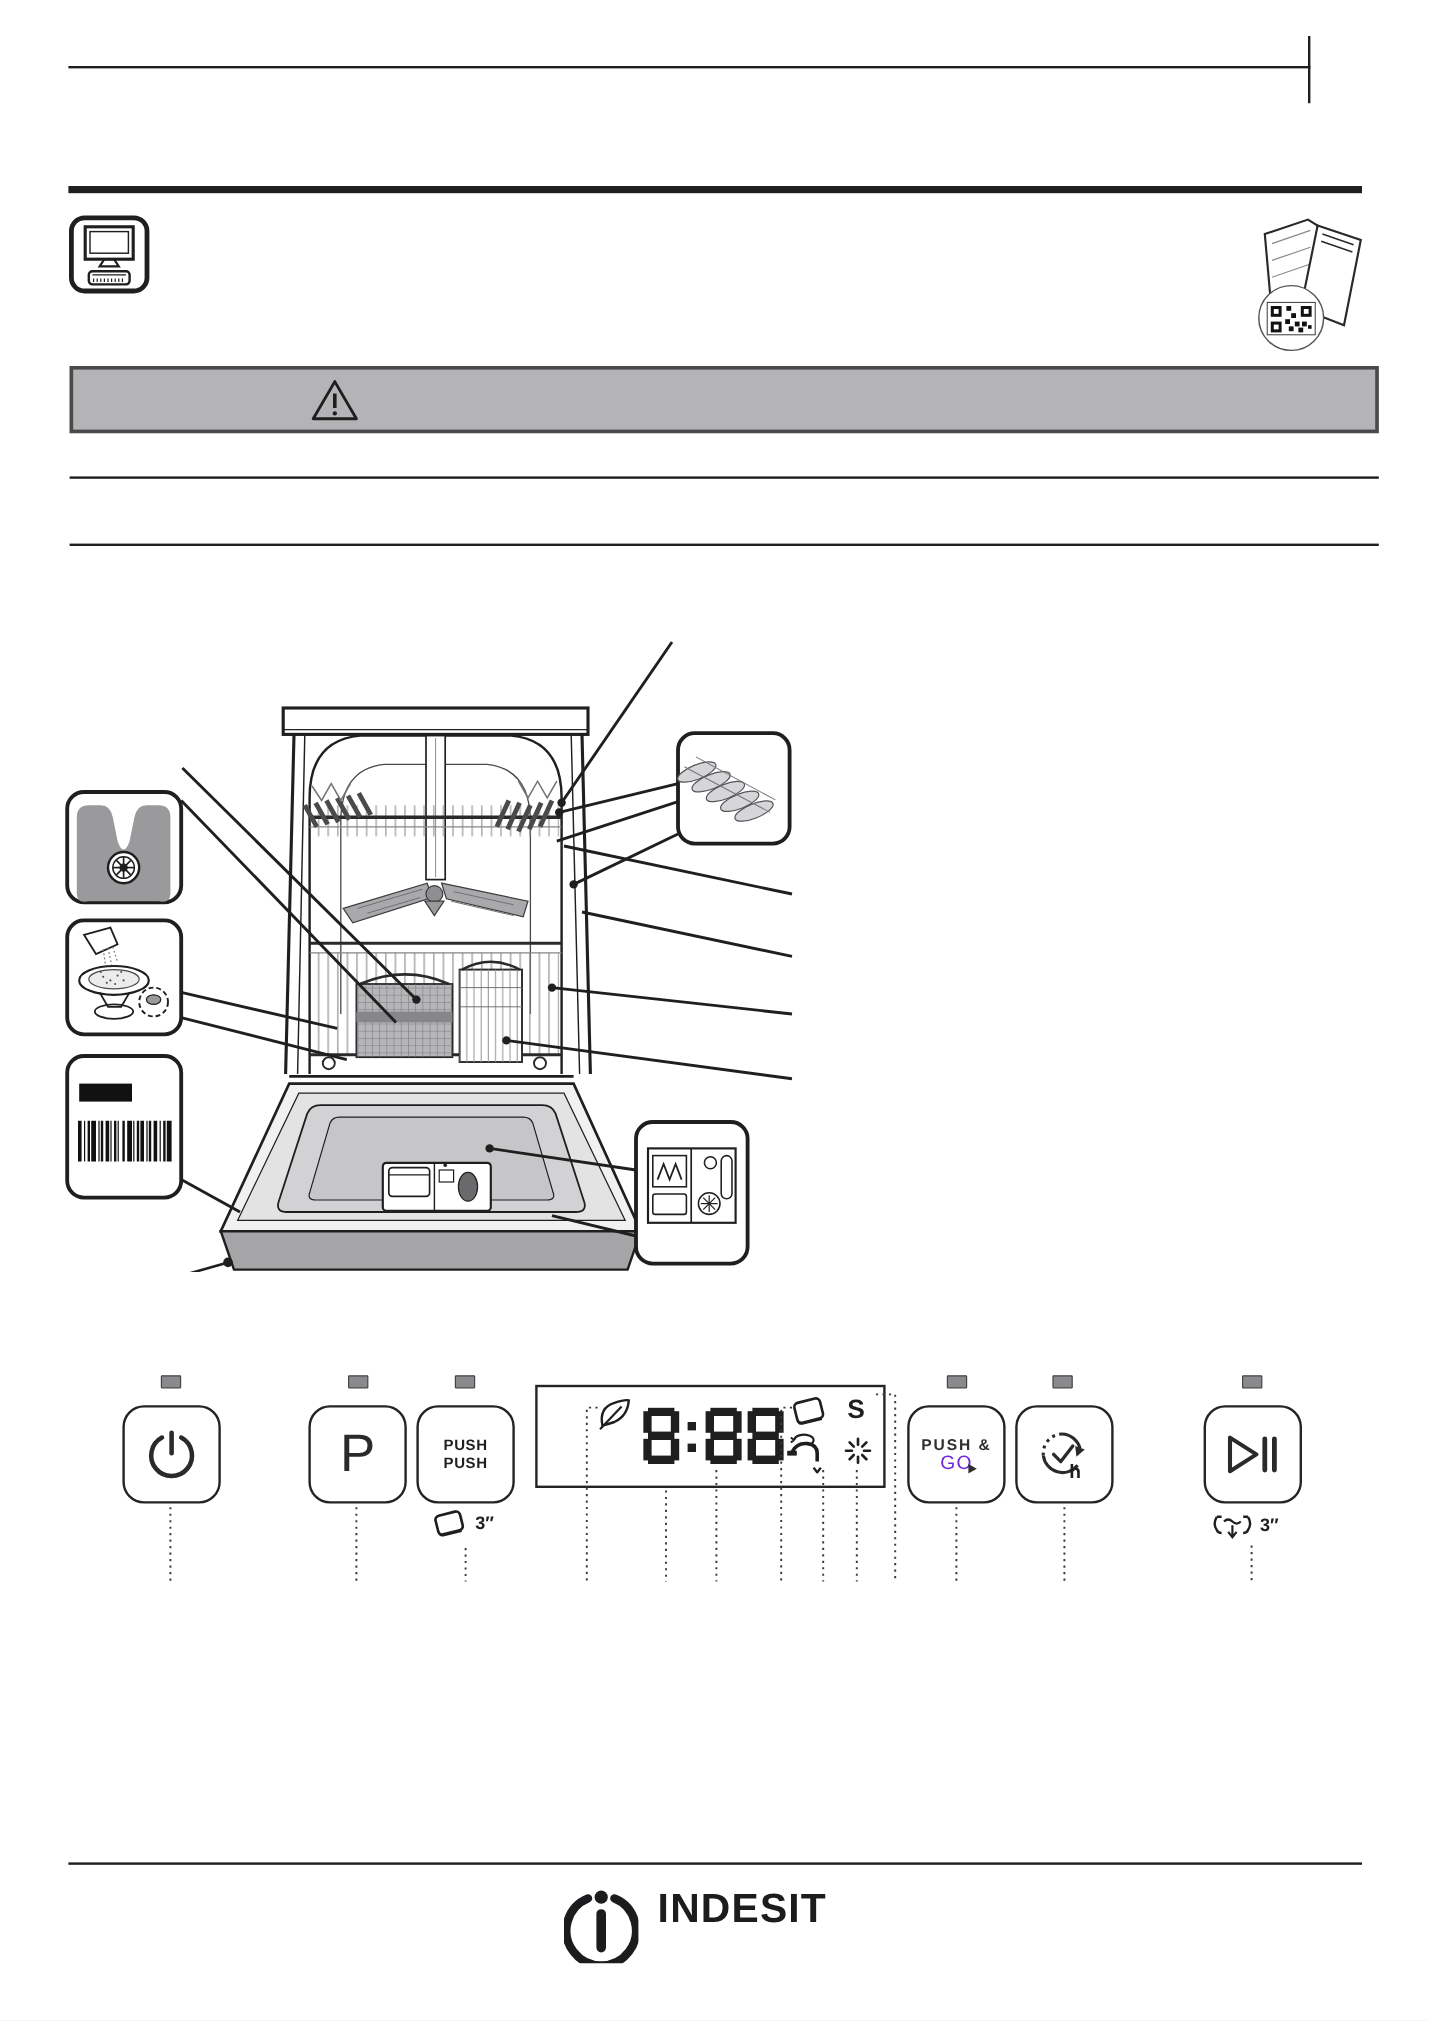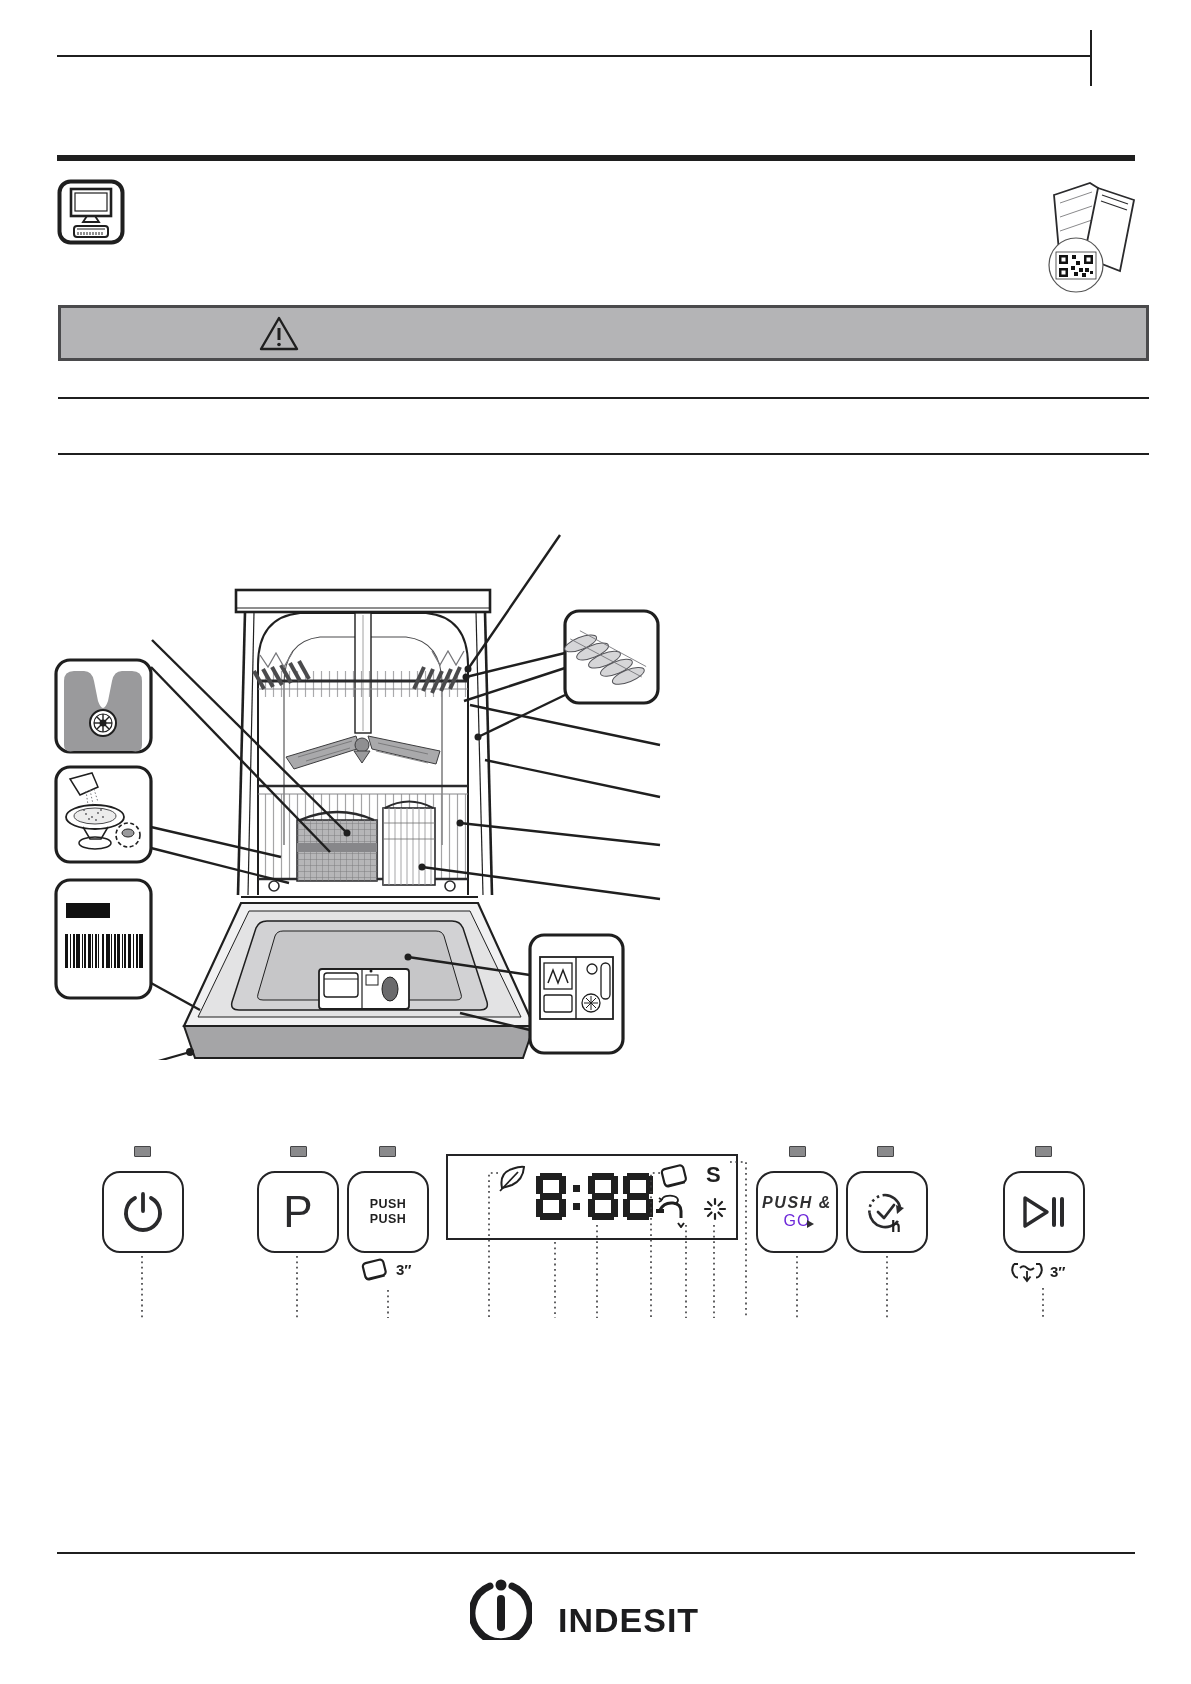--- a/index.html
+++ b/index.html
@@ -7,21 +7,21 @@
         font-family:"Liberation Sans", sans-serif;color:#1f1f1f;overflow:hidden;}
   .abs{position:absolute;}
   .rule{background:#1f1f1f;}
   .banner{box-sizing:border-box;display:flex;align-items:center;}
   .btn{box-sizing:border-box;width:82px;height:82px;border:2.6px solid #242426;border-radius:18px;
        background:#fff;display:flex;flex-direction:column;align-items:center;justify-content:center;}
   .led{width:17px;height:11px;background:#8a8a8c;border:1.5px solid #454547;border-radius:1px;box-sizing:border-box;}
   .display{box-sizing:border-box;border:2.6px solid #242426;background:#fff;}
   .p-label{font-size:44px;font-weight:400;color:#2a2a2c;line-height:1;}
   .mz-label{font-size:12.5px;font-weight:bold;letter-spacing:.5px;line-height:15px;text-align:center;color:#1f1f1f;}
-  .pg-top{font-size:16px;font-weight:bold;letter-spacing:1.6px;color:#2f2f31;line-height:1;font-style:italic;}
+  .pg-top{font-size:13px;font-weight:bold;letter-spacing:1.6px;color:#2f2f31;line-height:1;}
   .pg-go{position:relative;font-size:16px;font-weight:normal;letter-spacing:1px;color:#6d28d9;line-height:1;margin-top:2px;}
   .salt{font-size:22px;font-weight:bold;color:#1f1f1f;line-height:1;}
   .sub3{font-size:15px;font-weight:bold;color:#1f1f1f;line-height:1;}
   .h-label{font-size:16px;font-weight:bold;line-height:1;}
   .brand{font-size:34px;font-weight:bold;letter-spacing:1px;color:#1c1c1e;}
   svg{display:block;}
 </style>
 </head>
 <body>
 
@@ -415,21 +415,21 @@
       <line x1="606" y1="75" x2="606" y2="168"></line>
       <line x1="634" y1="75" x2="634" y2="168"></line>
       <path d="M650,12 H666 V168"></path>
       <line x1="717" y1="106" x2="717" y2="168"></line>
       <line x1="807" y1="106" x2="807" y2="168"></line>
       <line x1="963" y1="138" x2="963" y2="168"></line>
     </g>
   </svg>
 
   <div class="abs rule" style="left:57px;top:1552px;width:1078px;height:2px"></div>
-  <div class="abs" style="left:470px;top:1572px;width:260px;height:68px;display:flex;align-items:flex-end;gap:26px">
+  <div class="abs" style="left:470px;top:1572px;width:260px;height:68px;display:flex;align-items:flex-start;gap:16px">
     <svg width="62" height="64" viewBox="0 0 62 64">
       <path d="M20,8 A29,29 0 1 0 42,8" fill="none" stroke="#1c1c1e" stroke-width="7" stroke-linecap="round" transform="translate(0,2)"></path>
       <circle cx="31" cy="9" r="5.5" fill="#1c1c1e"></circle>
       <rect x="27" y="19" width="8" height="36" rx="4" fill="#1c1c1e"></rect>
     </svg>
     <span class="brand">INDESIT</span>
   </div>
 
 </div>
 

